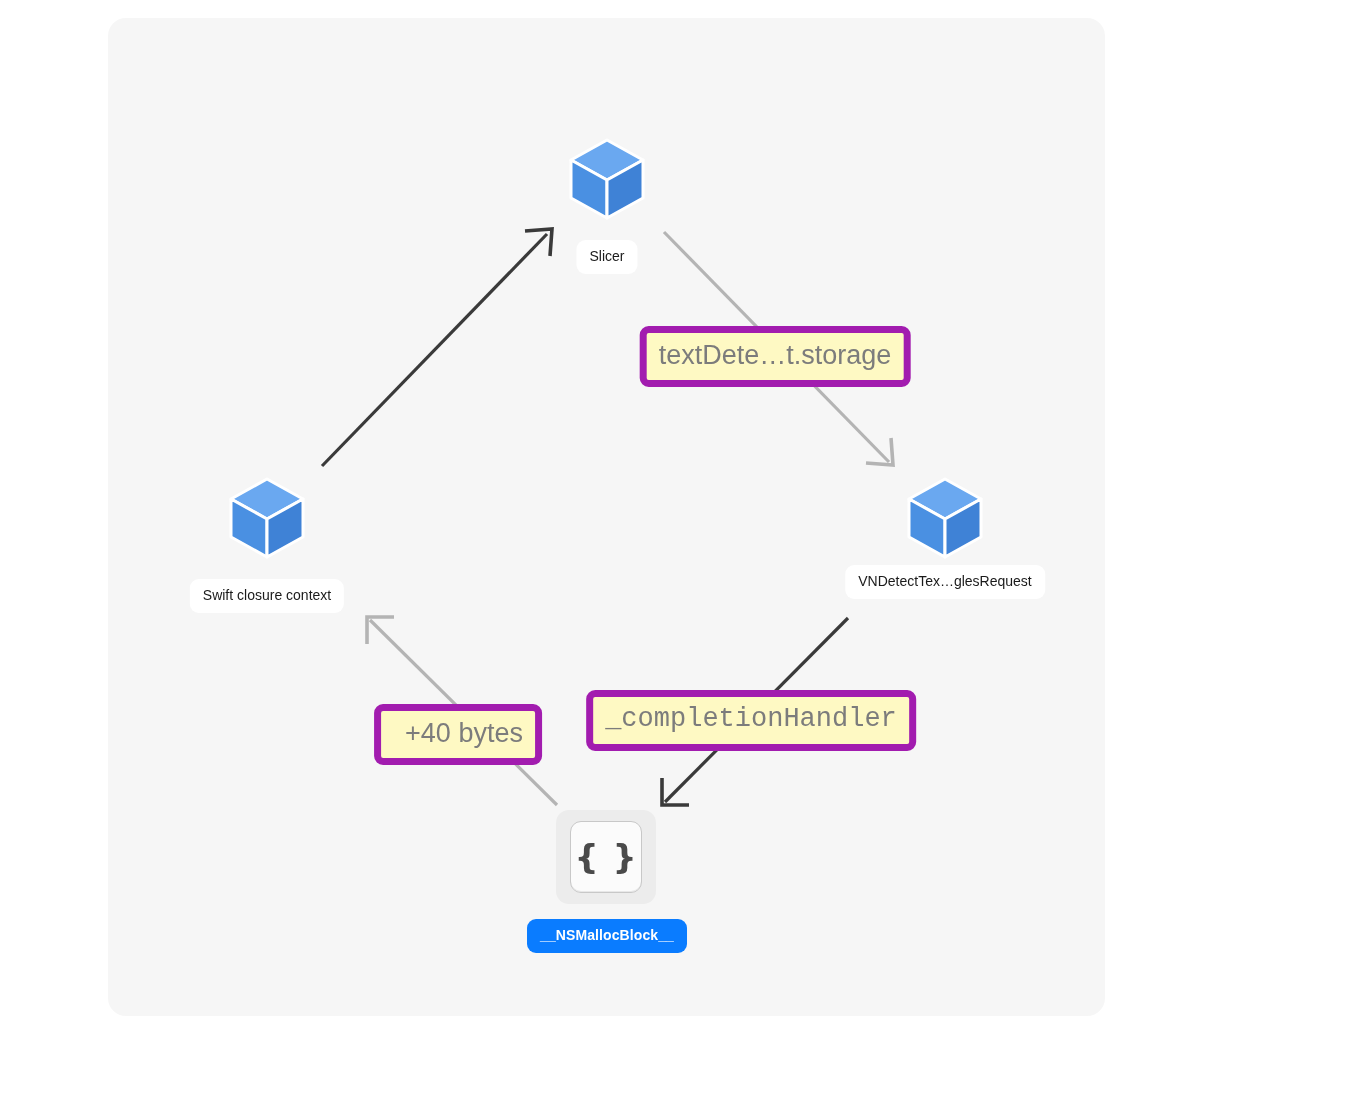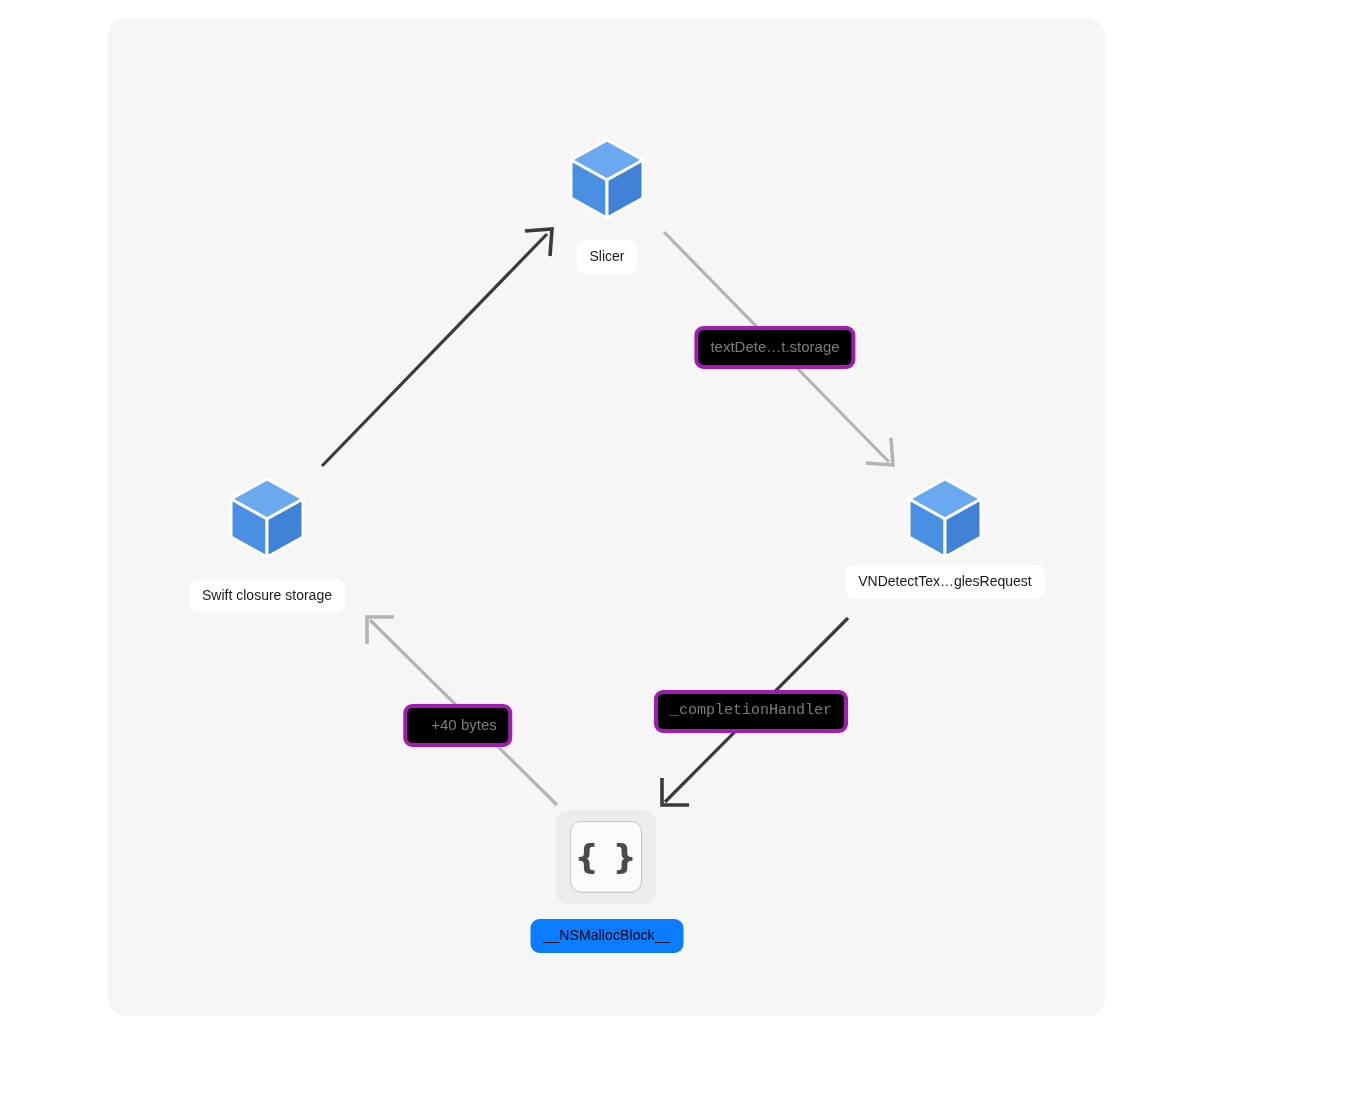--- a/index.html
+++ b/index.html
@@ -49,33 +49,33 @@
     color: #1a1a1a;
     font-size: 14px;
     line-height: 1;
     padding: 9px 13px 11px 13px;
     white-space: nowrap;
     transform: translateX(-50%);
   }
 
   .node-label.badge {
     background: #0a7cff;
-    color: #000000;
-    font-weight: normal;
+    color: #ffffff;
+    font-weight: bold;
     letter-spacing: 0.1px;
   }
 
   
   .edge-label {
     position: absolute;
-    background: #000000;
-    border: 4px solid #a21caf;
+    background: #fef9c3;
+    border: 7px solid #a21caf;
     border-radius: 9px;
     color: #7c7c7c;
-    font-size: 15px;
+    font-size: 27px;
     line-height: 1;
     padding: 9px 12px 11px 12px;
     white-space: nowrap;
     transform: translateX(-50%);
   }
 
   
   #block-node {
     position: absolute;
     left: 556px;
@@ -145,21 +145,21 @@
 </div>
 <div class="node-label" style="left:607px; top:240px;">Slicer</div>
 
 <div class="cube" style="left:229px; top:477px;">
   <svg viewBox="0 0 76 82" xmlns="http://www.w3.org/2000/svg">
     <polygon points="38,2 74,22 38,42 2,22" fill="#6aa8f0" stroke="#ffffff" stroke-width="3" stroke-linejoin="round"></polygon>
     <polygon points="2,22 38,42 38,80 2,60" fill="#4a90e2" stroke="#ffffff" stroke-width="3" stroke-linejoin="round"></polygon>
     <polygon points="74,22 74,60 38,80 38,42" fill="#3f82d6" stroke="#ffffff" stroke-width="3" stroke-linejoin="round"></polygon>
   </svg>
 </div>
-<div class="node-label" style="left:267px; top:579px;">Swift closure storage</div>
+<div class="node-label" style="left:267px; top:579px;">Swift closure context</div>
 
 <div class="cube" style="left:907px; top:477px;">
   <svg viewBox="0 0 76 82" xmlns="http://www.w3.org/2000/svg">
     <polygon points="38,2 74,22 38,42 2,22" fill="#6aa8f0" stroke="#ffffff" stroke-width="3" stroke-linejoin="round"></polygon>
     <polygon points="2,22 38,42 38,80 2,60" fill="#4a90e2" stroke="#ffffff" stroke-width="3" stroke-linejoin="round"></polygon>
     <polygon points="74,22 74,60 38,80 38,42" fill="#3f82d6" stroke="#ffffff" stroke-width="3" stroke-linejoin="round"></polygon>
   </svg>
 </div>
 <div class="node-label" style="left:945px; top:565px;">VNDetectTex…glesRequest</div>
 

